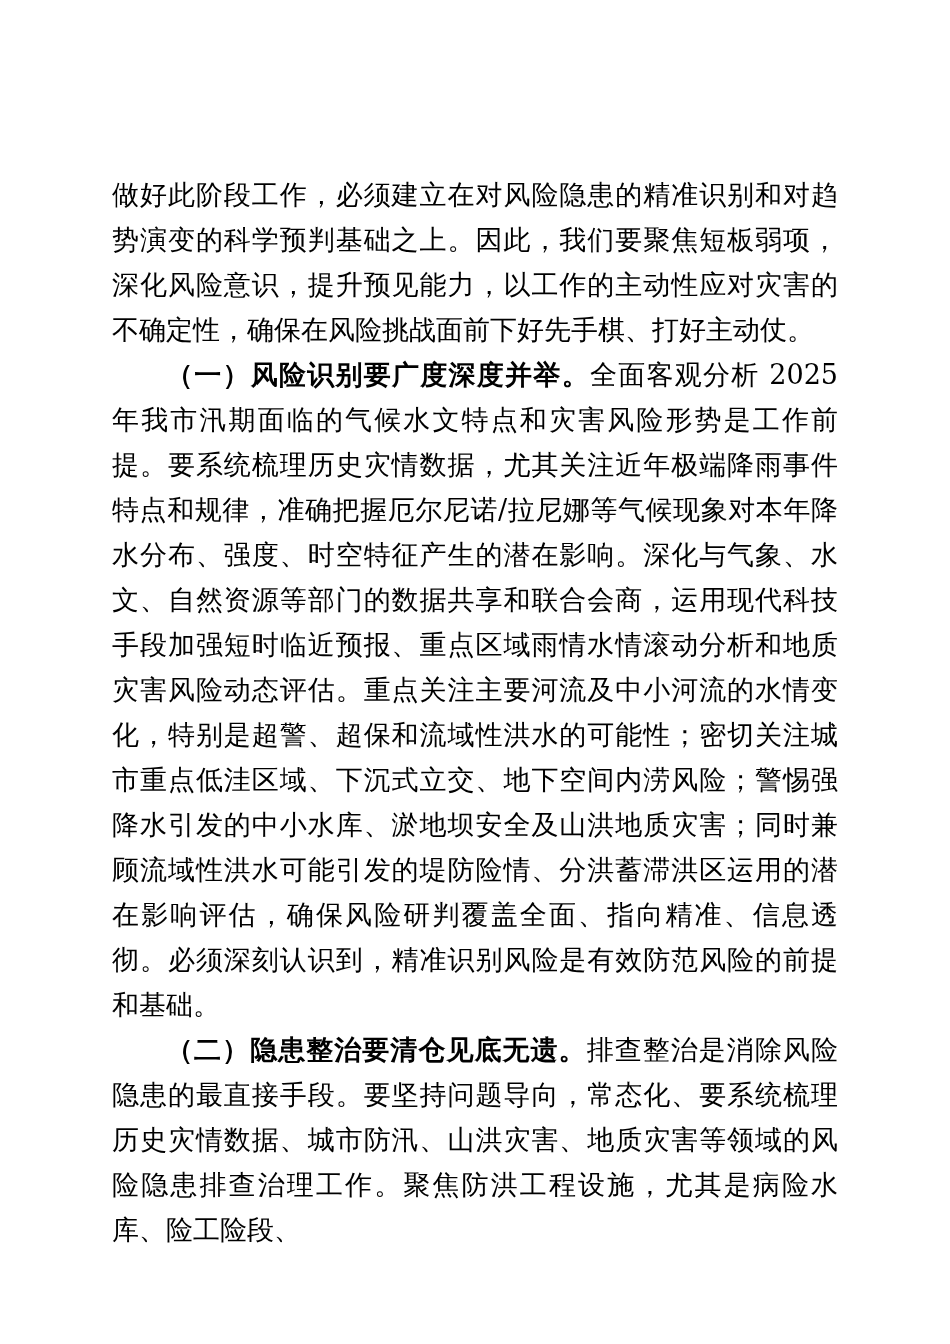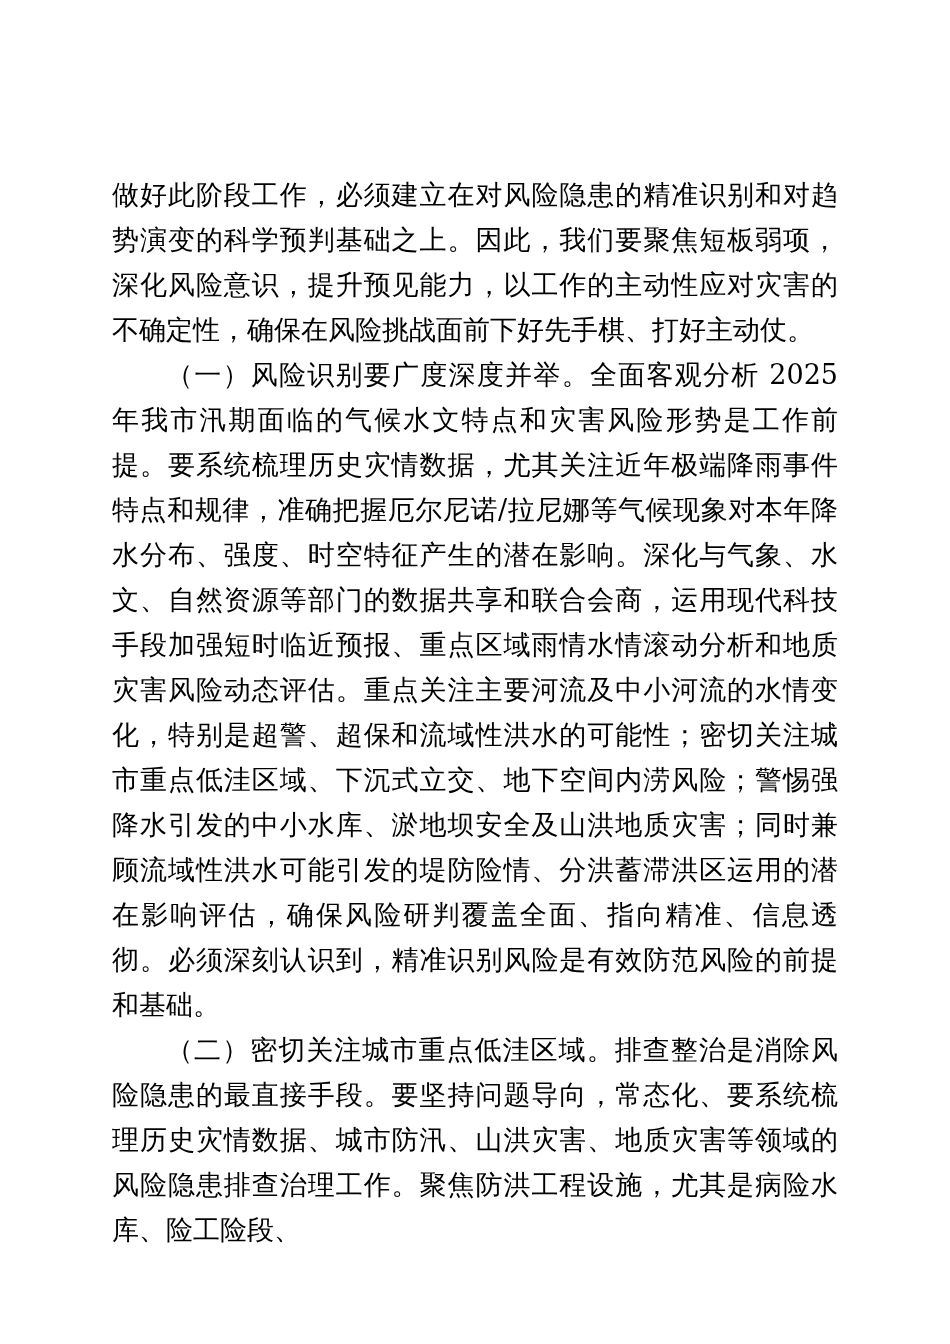--- a/index.html
+++ b/index.html
@@ -27,30 +27,30 @@
     letter-spacing: 0;
     word-break: break-all;
     color: #000000;
   }
   p.indented {
     text-indent: 2em;
   }
   .para-heading {
     
     font-style: normal;
-    font-weight: normal;
+    font-weight: bold;
     margin-top: 12px;
   }
 </style>
 </head>
 <body>
 
 <div class="page">
   <div class="doc-body">
 
     <p><span>做好此阶段工作，必须建立在对风险隐患的精准识别和对趋势演变的科学预判基础之上。因此，我们要聚焦短板弱项，深化风险意识，提升预见能力，以工作的主动性应对灾害的不确定性，确保在风险挑战面前下好先手棋、打好主动仗。</span></p>
 
     <p class="indented"><span class="para-heading">（一）风险识别要广度深度并举。</span><span>全面客观分析 2025 年我市汛期面临的气候水文特点和灾害风险形势是工作前提。要系统梳理历史灾情数据，尤其关注近年极端降雨事件特点和规律，准确把握厄尔尼诺/拉尼娜等气候现象对本年降水分布、强度、时空特征产生的潜在影响。深化与气象、水文、自然资源等部门的数据共享和联合会商，运用现代科技手段加强短时临近预报、重点区域雨情水情滚动分析和地质灾害风险动态评估。重点关注主要河流及中小河流的水情变化，特别是超警、超保和流域性洪水的可能性；密切关注城市重点低洼区域、下沉式立交、地下空间内涝风险；警惕强降水引发的中小水库、淤地坝安全及山洪地质灾害；同时兼顾流域性洪水可能引发的堤防险情、分洪蓄滞洪区运用的潜在影响评估，确保风险研判覆盖全面、指向精准、信息透彻。必须深刻认识到，精准识别风险是有效防范风险的前提和基础。</span></p>
 
-    <p class="indented"><span class="para-heading">（二）密切关注城市重点低洼区域。</span><span>排查整治是消除风险隐患的最直接手段。要坚持问题导向，常态化、要系统梳理历史灾情数据、城市防汛、山洪灾害、地质灾害等领域的风险隐患排查治理工作。聚焦防洪工程设施，尤其是病险水库、险工险段、</span></p>
+    <p class="indented"><span class="para-heading">（二）隐患整治要清仓见底无遗。</span><span>排查整治是消除风险隐患的最直接手段。要坚持问题导向，常态化、要系统梳理历史灾情数据、城市防汛、山洪灾害、地质灾害等领域的风险隐患排查治理工作。聚焦防洪工程设施，尤其是病险水库、险工险段、</span></p>
 
   </div>
 </div>
 
 </body></html>

